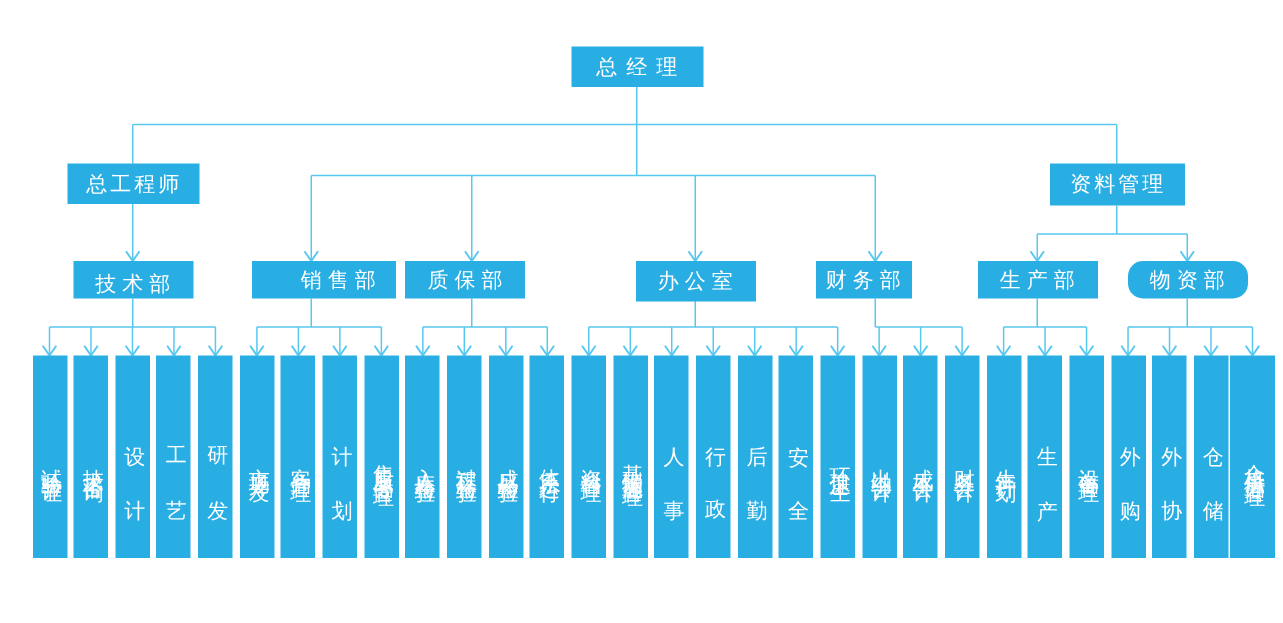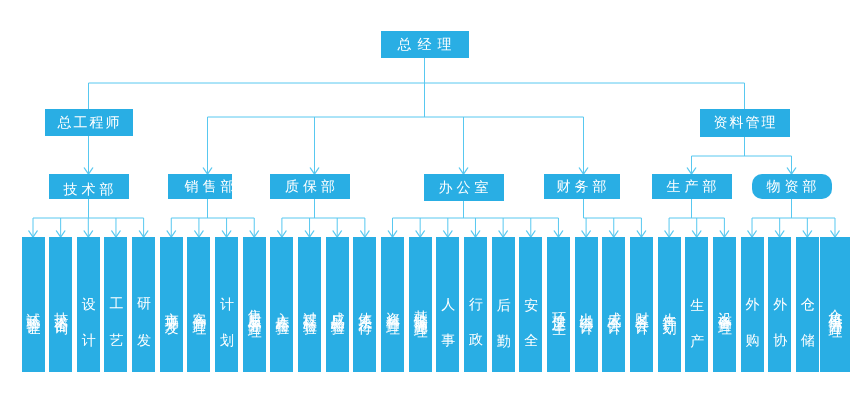--- a/index.html
+++ b/index.html
@@ -53,21 +53,21 @@
       </div>
       <div class="node leaf" style="left: 76.81px; top: 237px; width: 23px; height: 135px;">
         <span class="vlabel sparse">设计</span>
       </div>
       <div class="node leaf" style="left: 104.465px; top: 237px; width: 23px; height: 135px;">
         <span class="vlabel sparse">工艺</span>
       </div>
       <div class="node leaf" style="left: 132.12px; top: 237px; width: 23px; height: 135px;">
         <span class="vlabel sparse">研发</span>
       </div>
-      <div class="node dept" style="left: 167.5px; top: 174px; width: 64px; height: 25px; padding-left: 20px;">
+      <div class="node dept" style="left: 167.5px; top: 174px; width: 96px; height: 25px; padding-left: 20px;">
         <span class="hlabel">销售部</span>
       </div>
       <div class="node leaf" style="left: 159.775px; top: 237px; width: 23px; height: 135px;">
         <span class="vlabel">市场开发</span>
       </div>
       <div class="node leaf" style="left: 187.43px; top: 237px; width: 23px; height: 135px;">
         <span class="vlabel">客户管理</span>
       </div>
       <div class="node leaf" style="left: 215.085px; top: 237px; width: 23px; height: 135px;">
         <span class="vlabel sparse">计划</span>
@@ -107,21 +107,21 @@
       </div>
       <div class="node leaf" style="left: 491.635px; top: 237px; width: 23px; height: 135px;">
         <span class="vlabel sparse">后勤</span>
       </div>
       <div class="node leaf" style="left: 519.29px; top: 237px; width: 23px; height: 135px;">
         <span class="vlabel sparse">安全</span>
       </div>
       <div class="node leaf" style="left: 546.945px; top: 237px; width: 23px; height: 135px;">
         <span class="vlabel">环保卫生</span>
       </div>
-      <div class="node dept" style="left: 543.5px; top: 174px; width: 76px; height: 25px;">
+      <div class="node dept" style="left: 543.5px; top: 174px; width: 64px; height: 25px;">
         <span class="hlabel">财务部</span>
       </div>
       <div class="node leaf" style="left: 574.6px; top: 237px; width: 23px; height: 135px;">
         <span class="vlabel">出纳会计</span>
       </div>
       <div class="node leaf" style="left: 602.255px; top: 237px; width: 23px; height: 135px;">
         <span class="vlabel">成本会计</span>
       </div>
       <div class="node leaf" style="left: 629.91px; top: 237px; width: 23px; height: 135px;">
         <span class="vlabel">财务会计</span>

